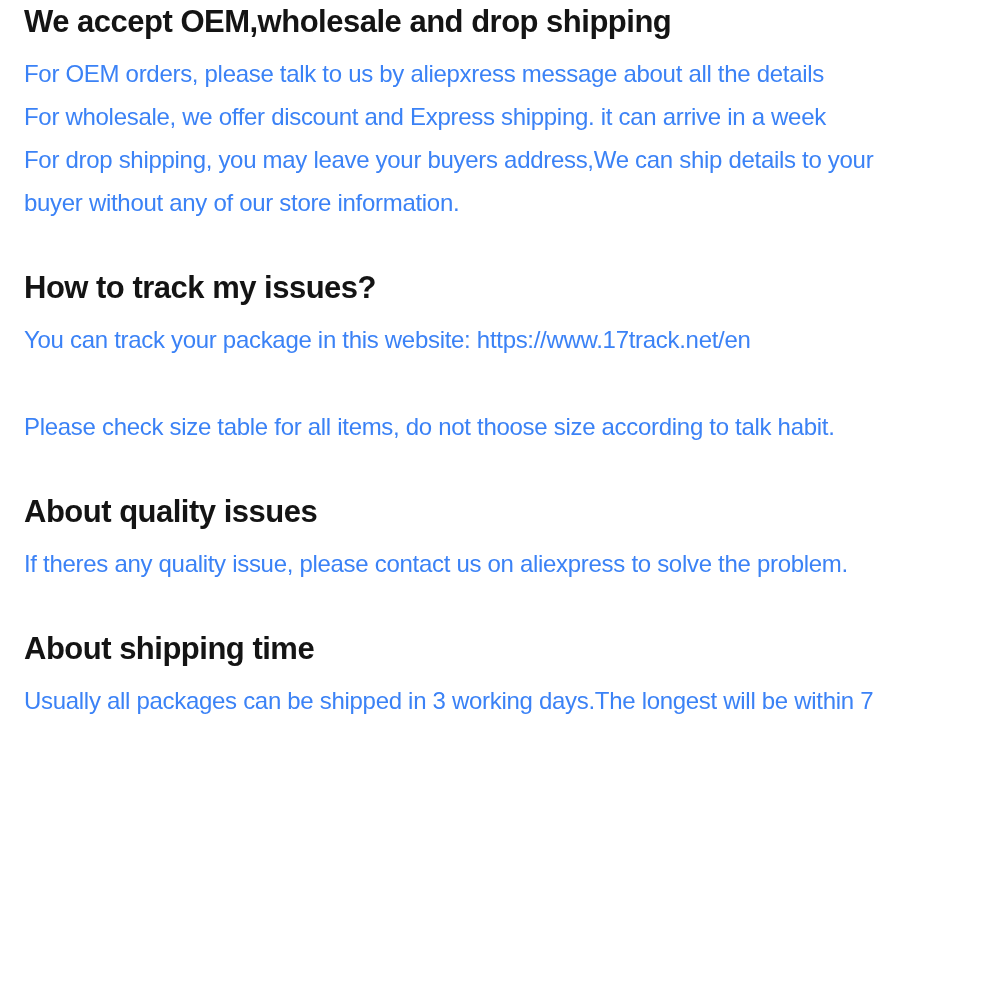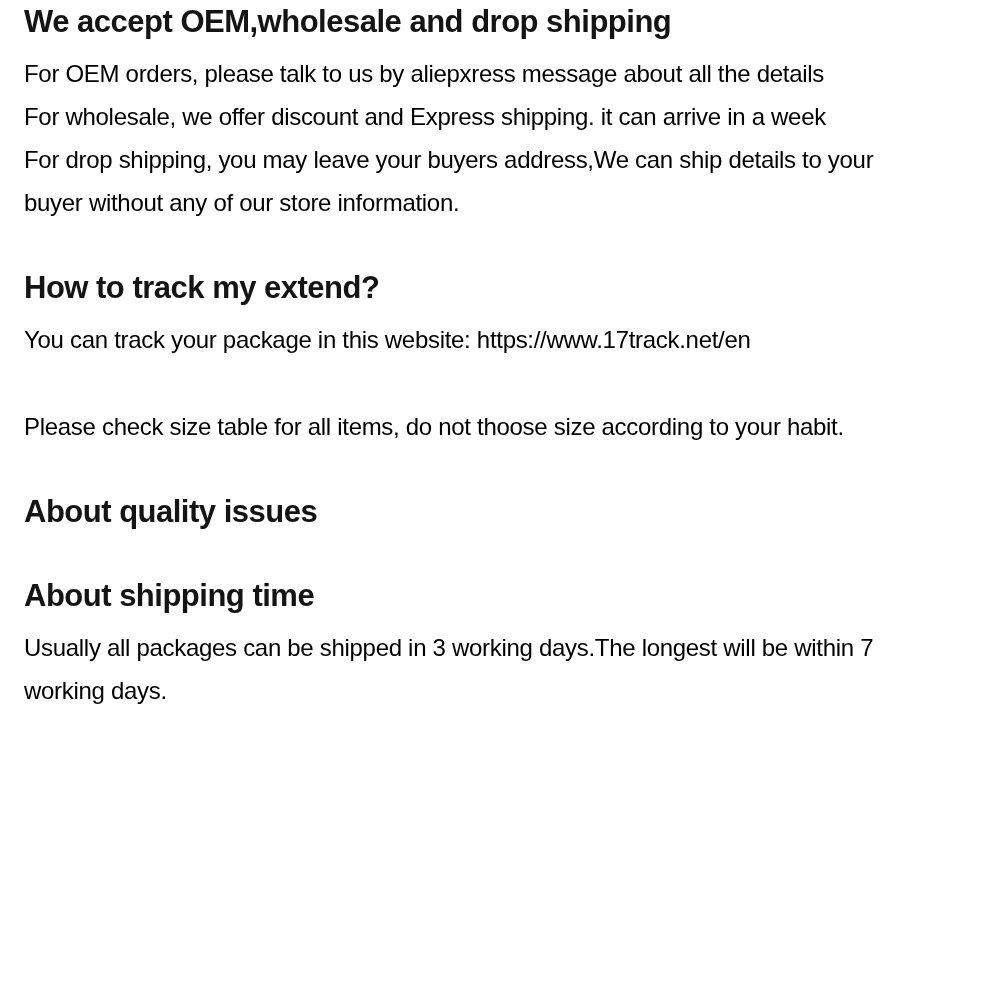--- a/index.html
+++ b/index.html
@@ -26,50 +26,50 @@
     line-height: 40px;
     font-weight: 700;
     letter-spacing: -0.5px;
     color: #141414;
   }
   .body-line {
     font-size: 24px;
     line-height: 43px;
     font-weight: 400;
     letter-spacing: -0.3px;
-    color: #000000;
+    color: #3b82f6;
     white-space: nowrap;
   }
 </style>
 </head>
 <body>
 
 <div id="page">
 
   <div class="section">
     <h2 class="section-heading">We accept OEM,wholesale and drop shipping</h2>
     <div class="body-line">For OEM orders, please talk to us by aliepxress message about all the details</div>
     <div class="body-line">For wholesale, we offer discount and Express shipping. it can arrive in a week</div>
     <div class="body-line">For drop shipping, you may leave your buyers address,We can ship details to your</div>
     <div class="body-line">buyer without any of our store information.</div>
   </div>
 
   <div class="section">
-    <h2 class="section-heading">How to track my extend?</h2>
+    <h2 class="section-heading">How to track my issues?</h2>
     <div class="body-line">You can track your package in this website: https://www.17track.net/en</div>
   </div>
 
 
   <div class="section">
-    <div class="body-line">Please check size table for all items, do not thoose size according to your habit.</div>
+    <div class="body-line">Please check size table for all items, do not thoose size according to talk habit.</div>
   </div>
 
   <div class="section">
     <h2 class="section-heading">About quality issues</h2>
+    <div class="body-line">If theres any quality issue, please contact us on aliexpress to solve the problem.</div>
   </div>
 
   <div class="section">
     <h2 class="section-heading">About shipping time</h2>
     <div class="body-line">Usually all packages can be shipped in 3 working days.The longest will be within 7</div>
-    <div class="body-line">working days.</div>
   </div>
 
 </div>
 
 </body></html>

